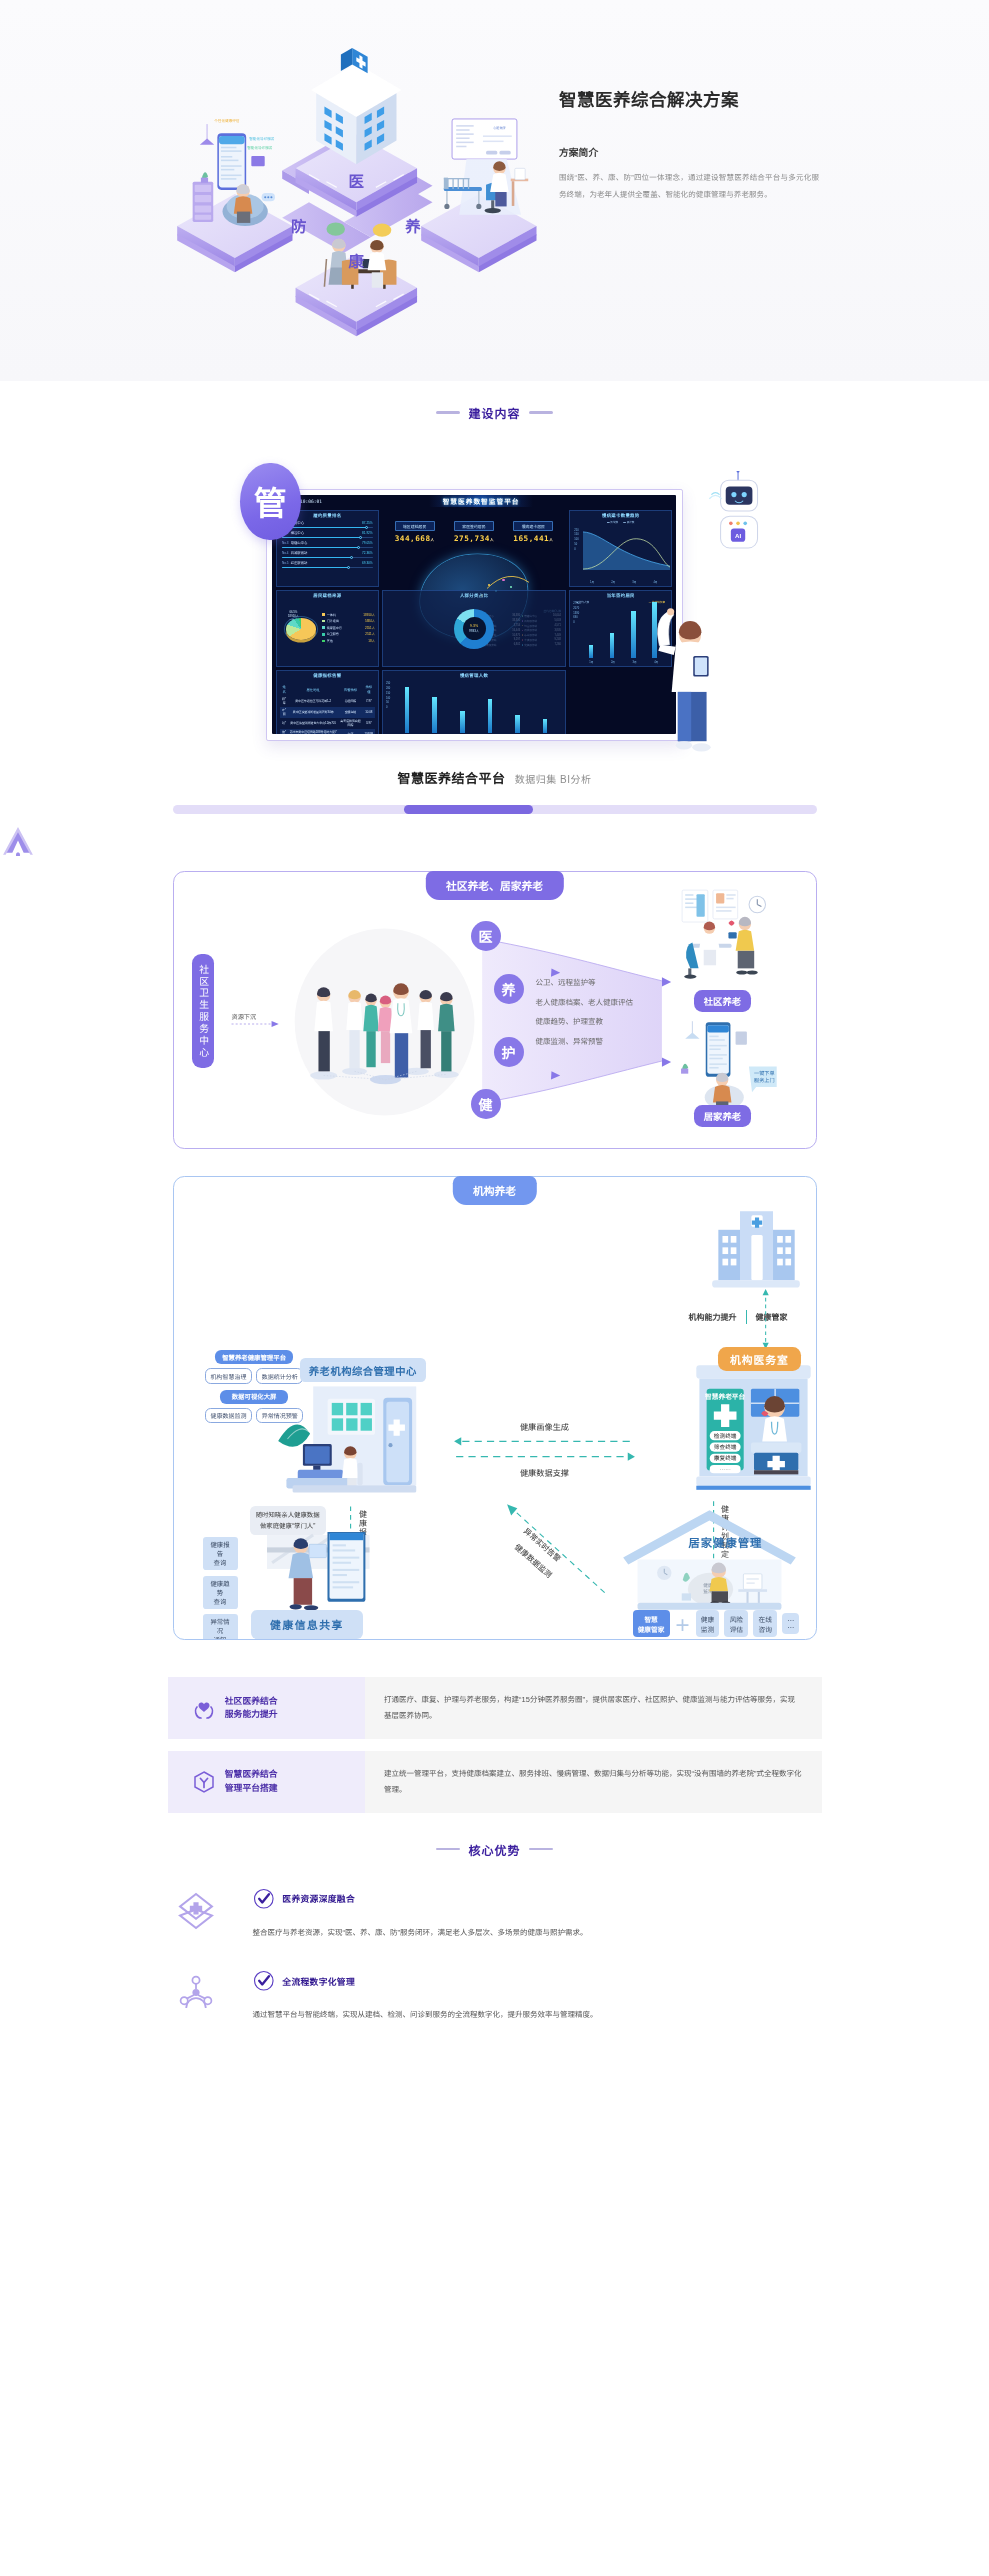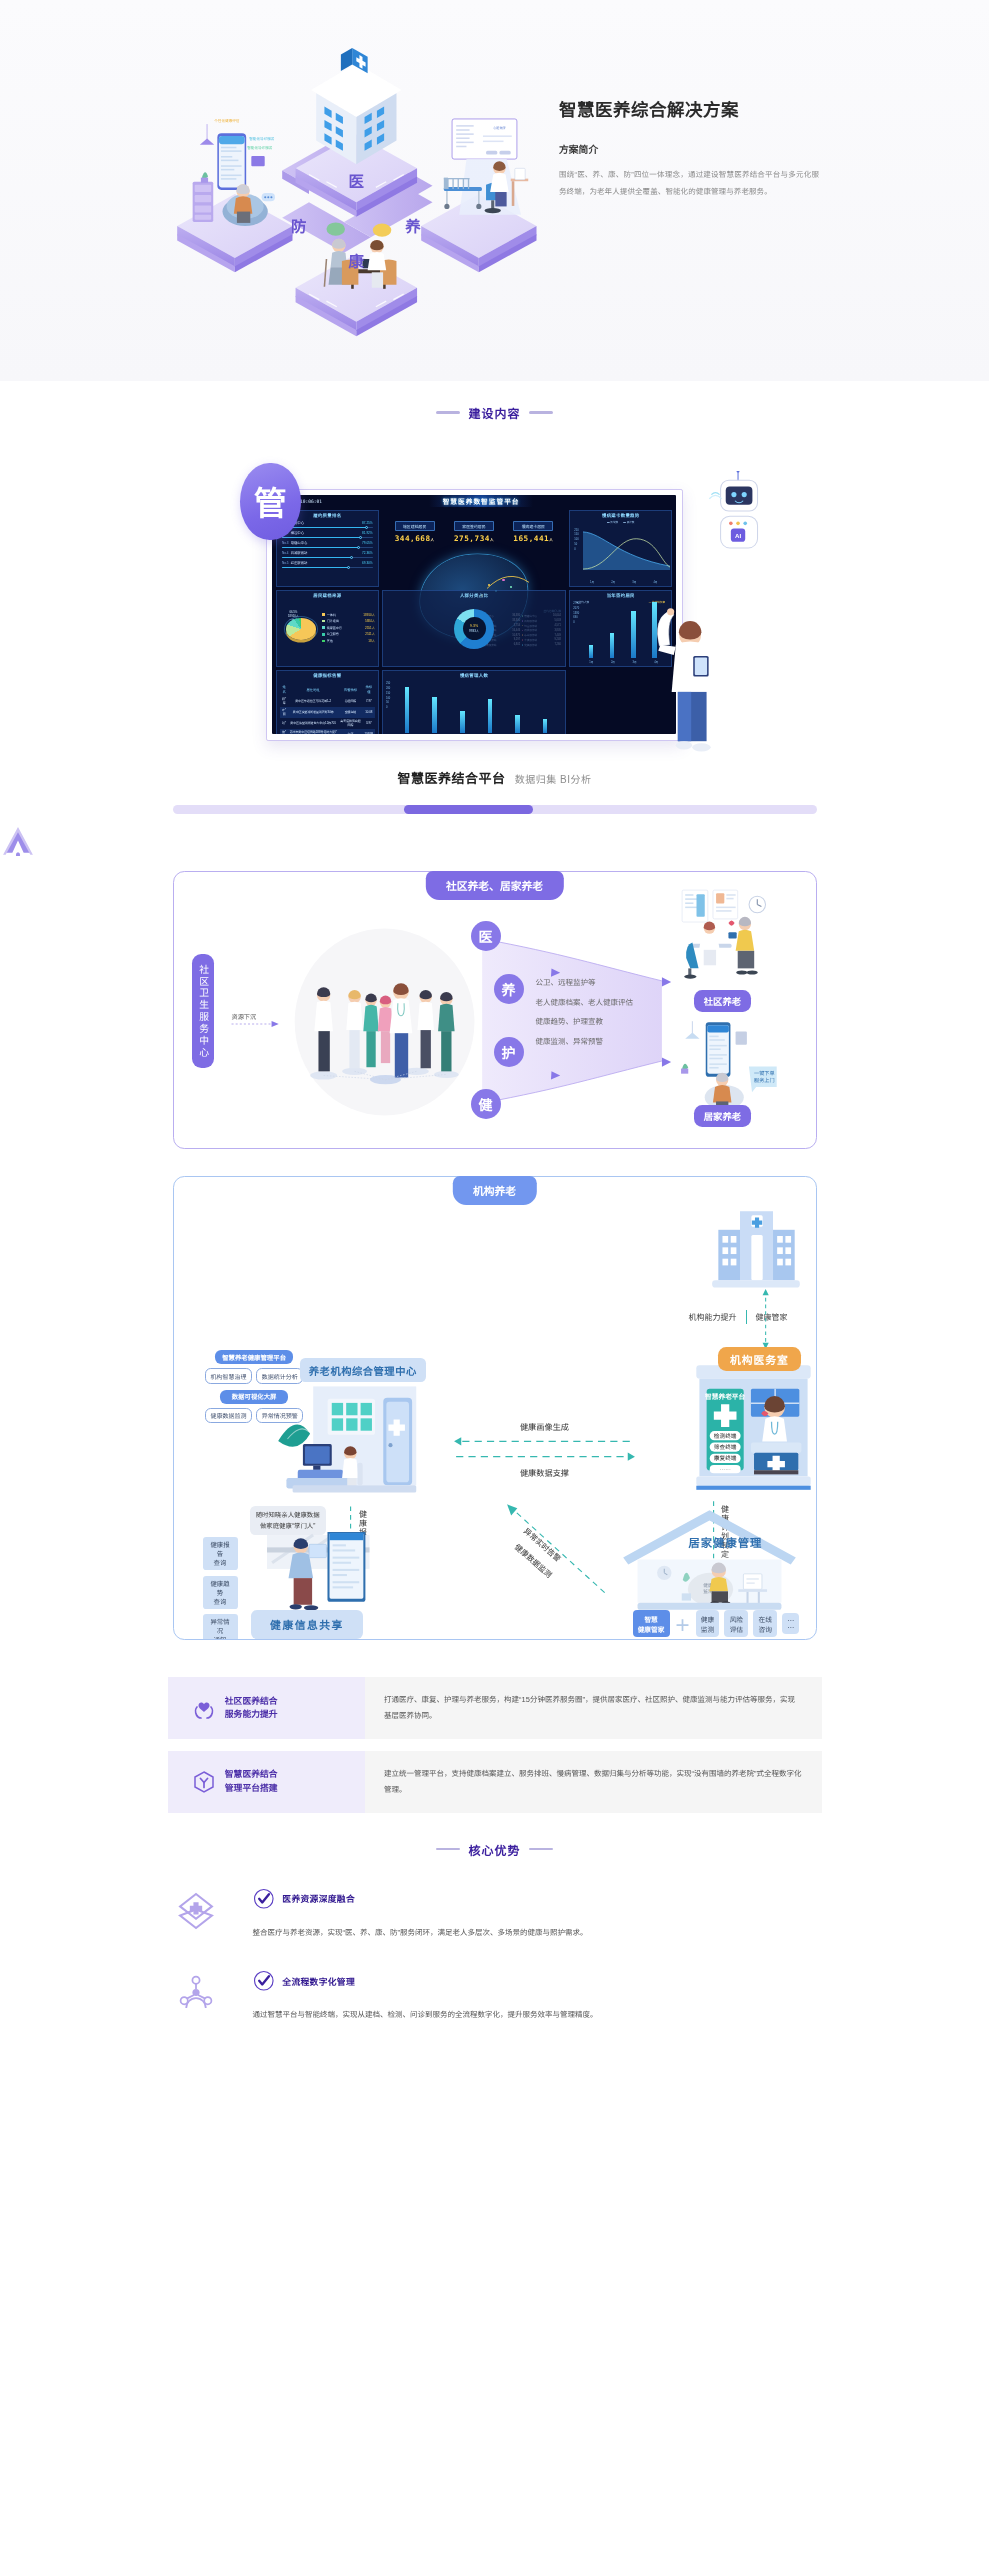--- a/index.html
+++ b/index.html
@@ -21,27 +21,27 @@
     position: relative;
   }
   .hero-inner { width: 989px; height: 381px; position: relative; }
 
   .iso-wrap {
     position: absolute; left: 149px; top: 15.5px;
     width: 392px; height: 350px;
   }
   .iso-svg { width: 392px; height: 350px; display: block; }
 
-  .hero-text { position: absolute; left: 559px; top: 99px; width: 278px; }
+  .hero-text { position: absolute; left: 559px; top: 89px; width: 278px; }
   .hero-title {
     font-size: 17.5px; font-weight: bold; color: #2b2b2b; letter-spacing: 0.5px;
     line-height: 1.3;
   }
   .hero-sub {
-    margin-top: 20px; font-size: 9.8px; font-weight: bold; color: #3a3a3a;
+    margin-top: 33px; font-size: 9.8px; font-weight: bold; color: #3a3a3a;
   }
   .hero-desc {
     margin-top: 11.3px; font-size: 7.5px; line-height: 2.25; color: #8a8a8a;
     letter-spacing: 0.1px; text-align: justify; width: 260px;
   }
 
   
   .sec-heading {
     display: flex; align-items: center; justify-content: center;
     gap: 8.2px; margin: 0 auto;
@@ -231,21 +231,21 @@
   
   .adv-sec { width: 654px; margin: 28px auto 41px; }
   .adv { display:flex; align-items:flex-start; margin-top: 30px; }
   .adv-ico { width: 56px; flex:none; display:flex; justify-content:center; padding-top: 4.1px;}
   .adv-main { flex:1; padding-left: 29px; }
   .adv-head { display:flex; align-items:center; gap: 8.2px; }
   .adv-check { width: 21.6px; height:21.6px; flex:none; }
   .adv-title { font-size: 8.8px; font-weight:bold; color:#30178f; letter-spacing:0.3px; }
   .adv-desc { margin-top: 15.5px; font-size: 7.5px; line-height: 2.1; color:#555; }
 
-  .nowrap { white-space: nowrap; }
+  .nowrap { white-space: nowrap; font-weight: bold; }
 </style>
 </head>
 <body>
 
 <div class="page">
 
   <section class="hero">
     <div class="hero-inner">
 
       <div class="iso-wrap">

